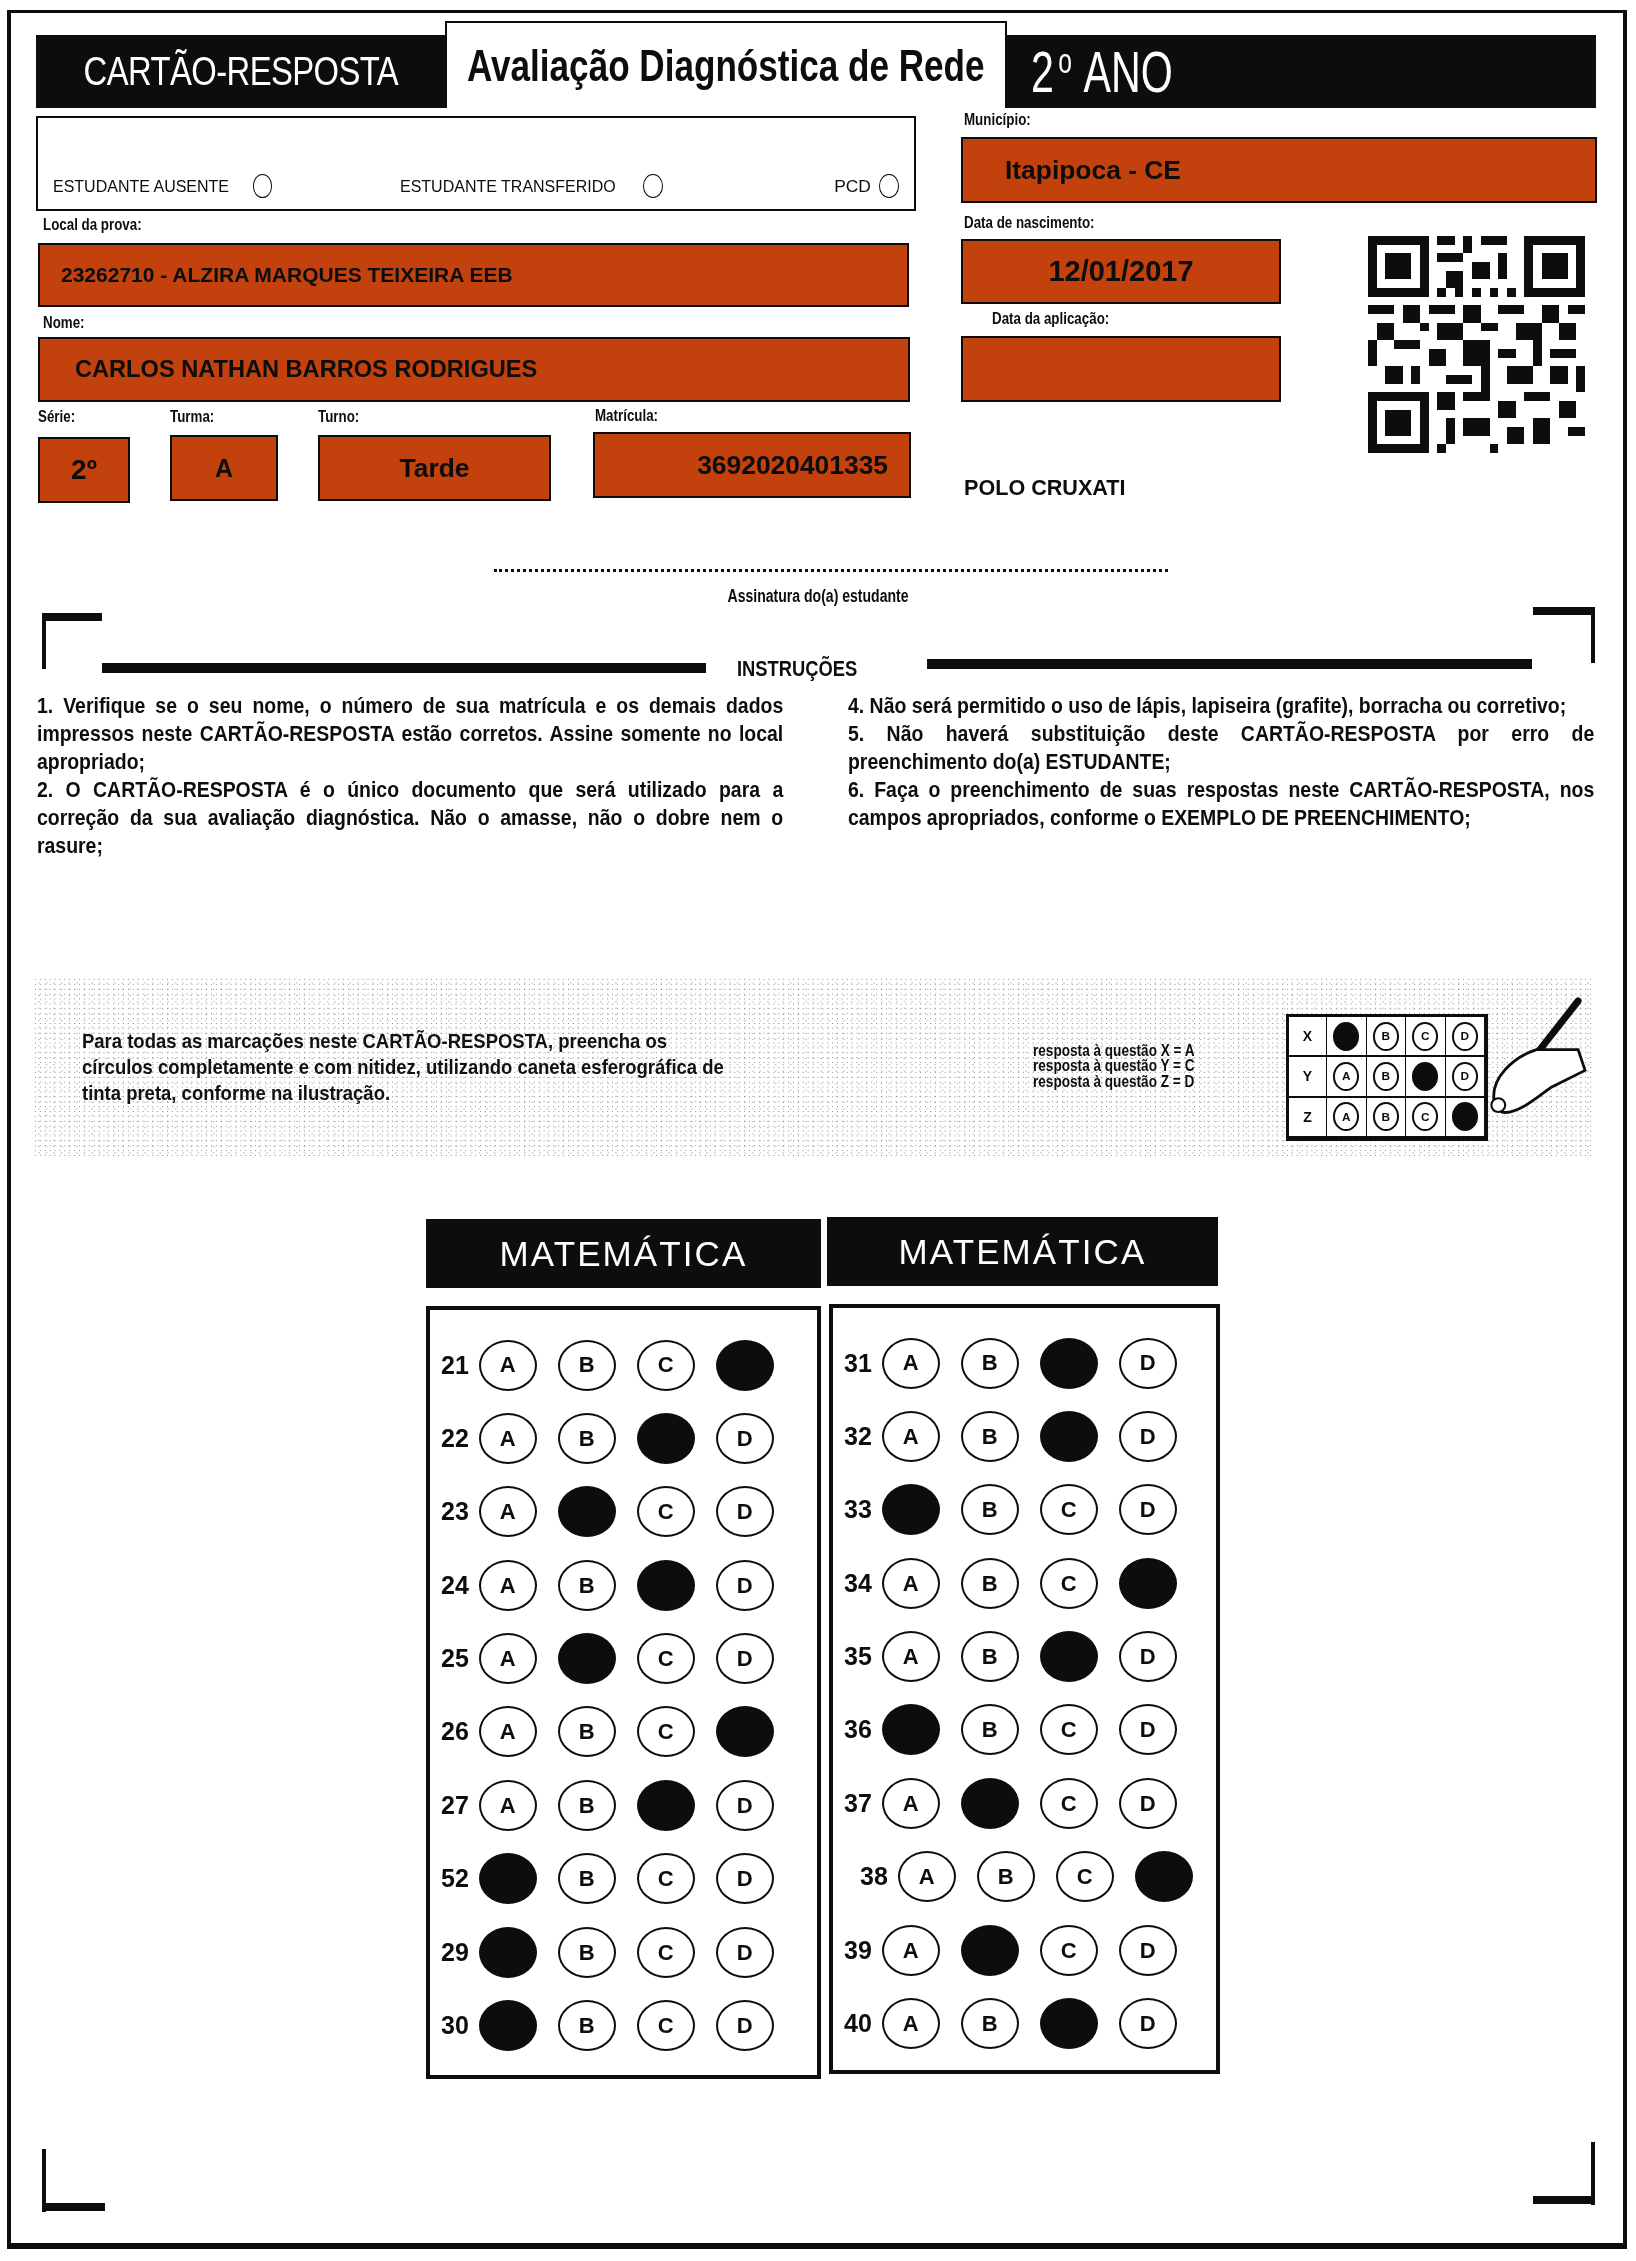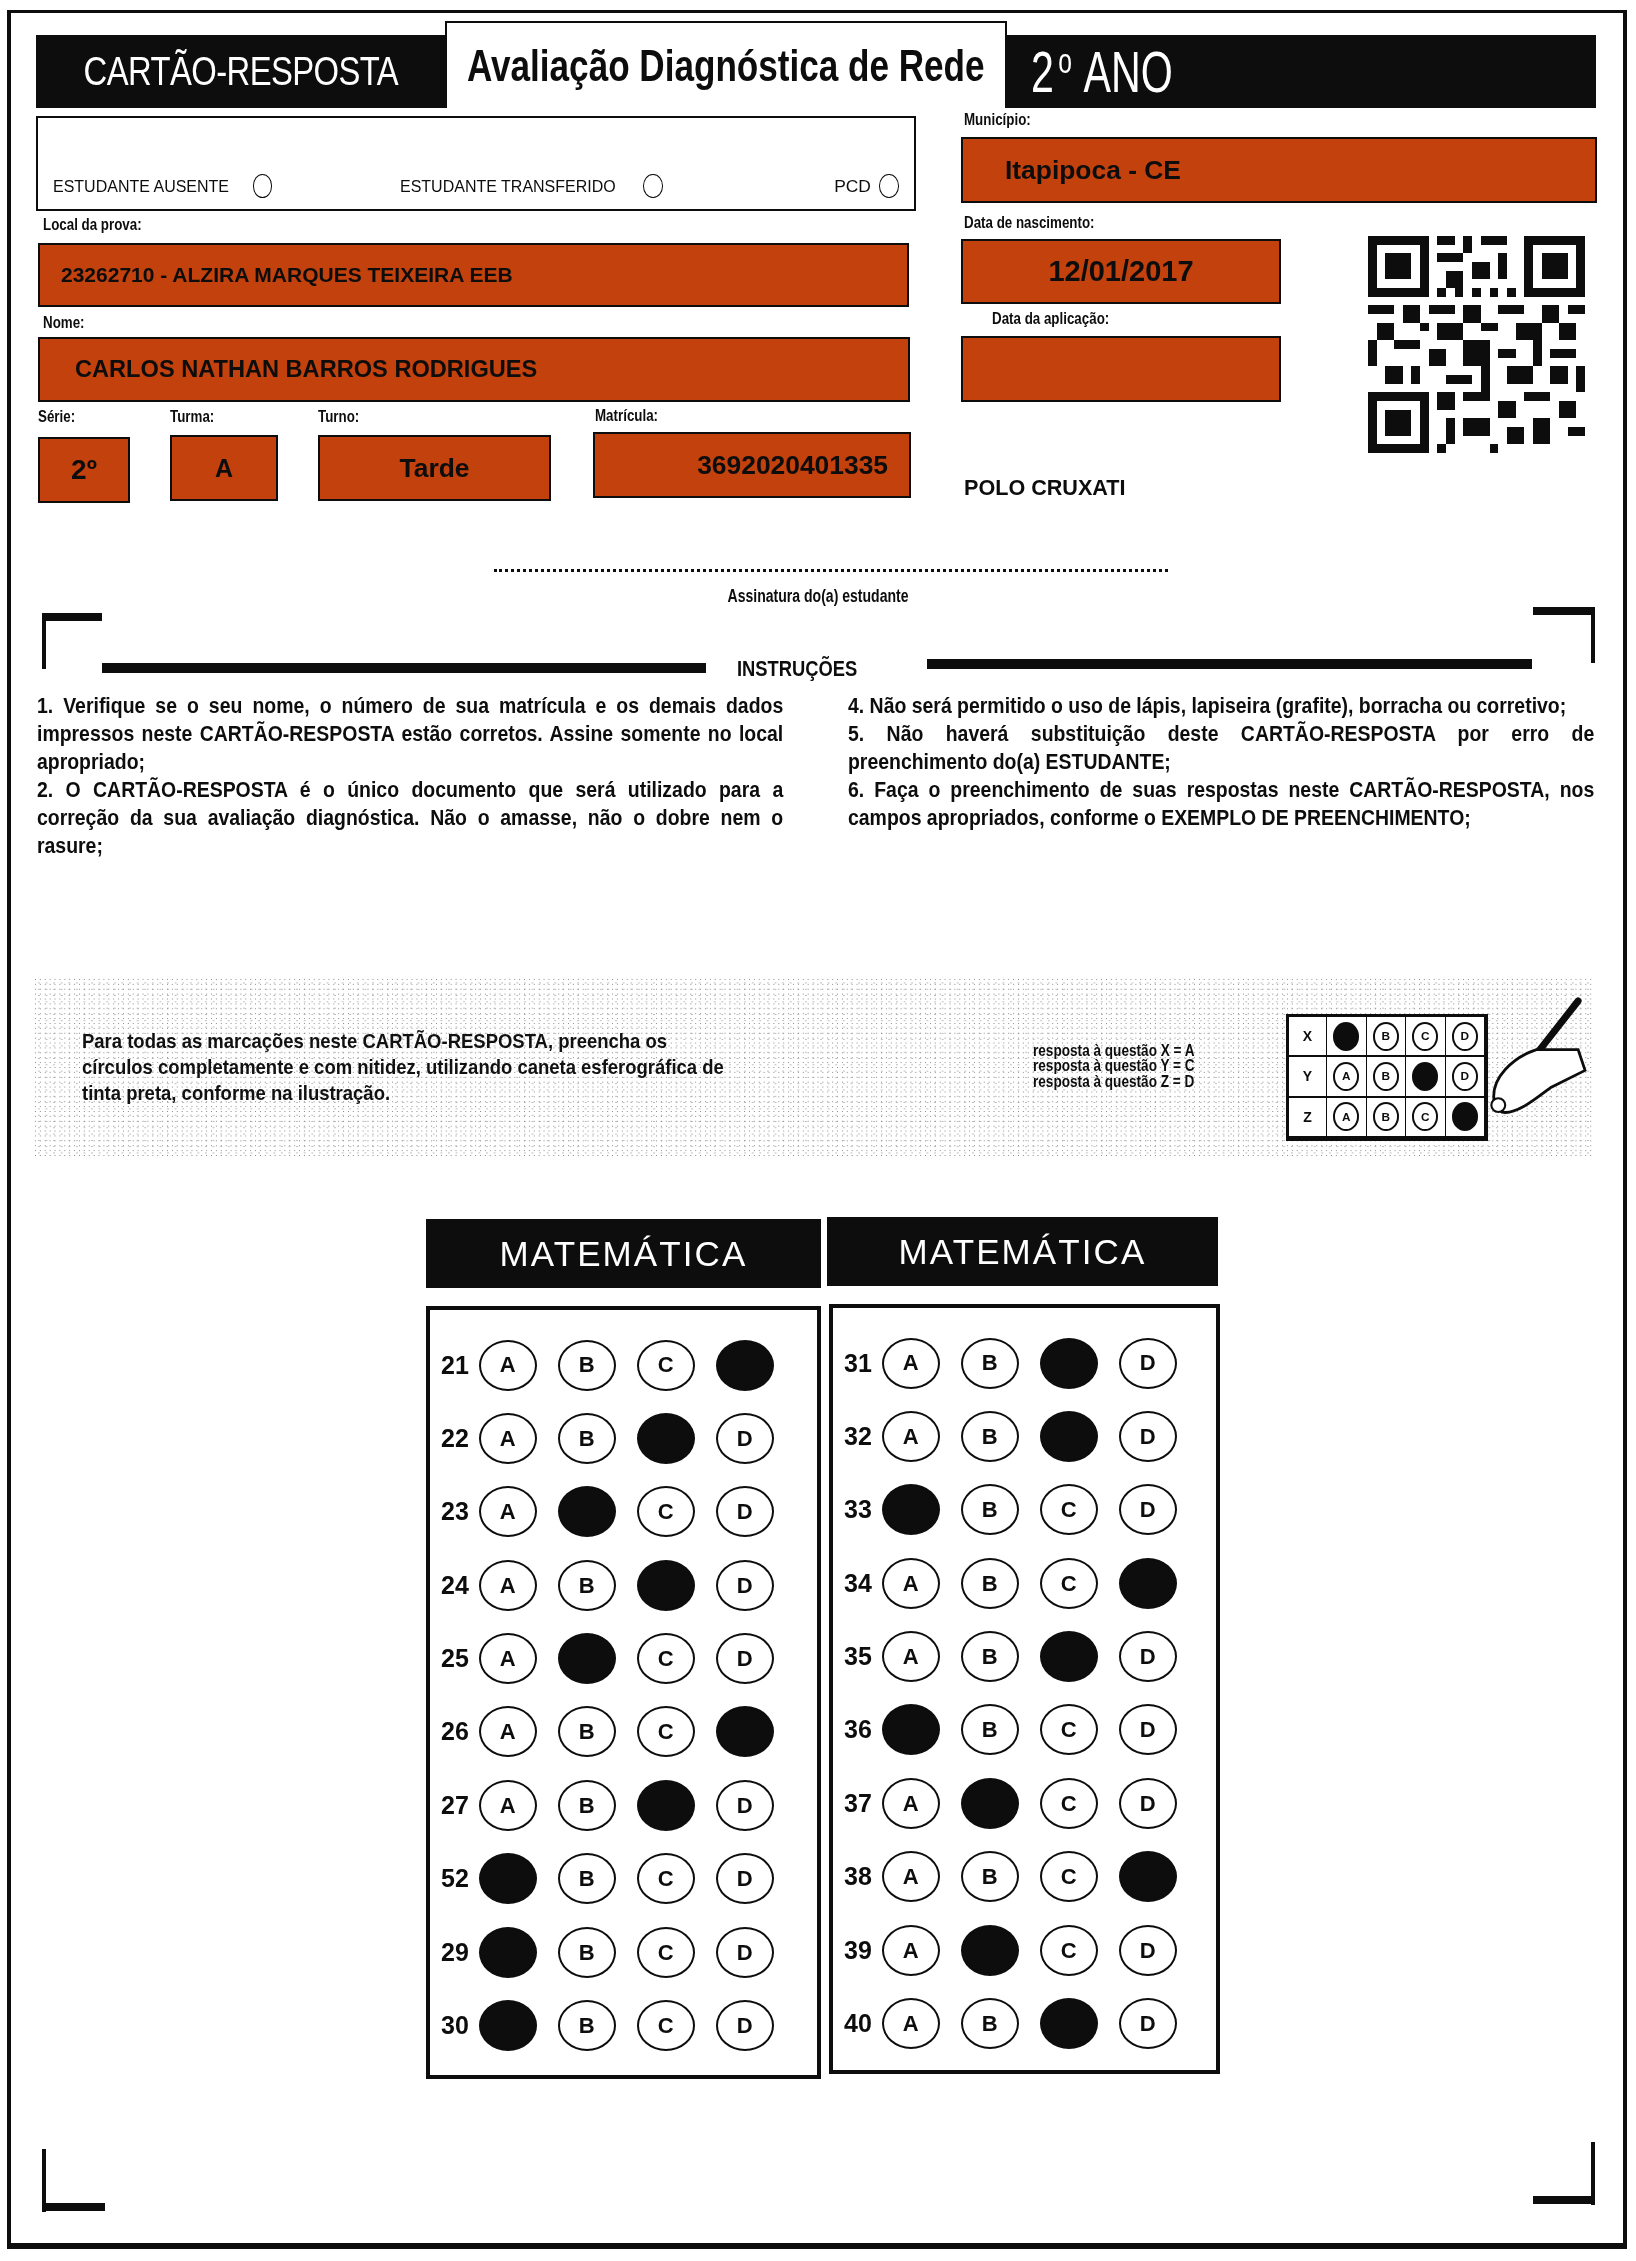--- a/index.html
+++ b/index.html
@@ -412,21 +412,21 @@
       <div class="bub">C</div>
       <div class="bub">D</div>
     </div>
     <div class="q-row" style="top: 464px;">
       <div class="q-num">37</div>
       <div class="bub" style="margin-left: 5.6px;">A</div>
       <div class="bub filled"></div>
       <div class="bub">C</div>
       <div class="bub">D</div>
     </div>
-    <div class="q-row" style="top: 537px;">
+    <div class="q-row" style="top: 537px; padding-left: 16px;">
       <div class="q-num">38</div>
       <div class="bub" style="margin-left: 5.6px;">A</div>
       <div class="bub">B</div>
       <div class="bub">C</div>
       <div class="bub filled"></div>
     </div>
     <div class="q-row" style="top: 611px;">
       <div class="q-num">39</div>
       <div class="bub" style="margin-left: 5.6px;">A</div>
       <div class="bub filled"></div>

